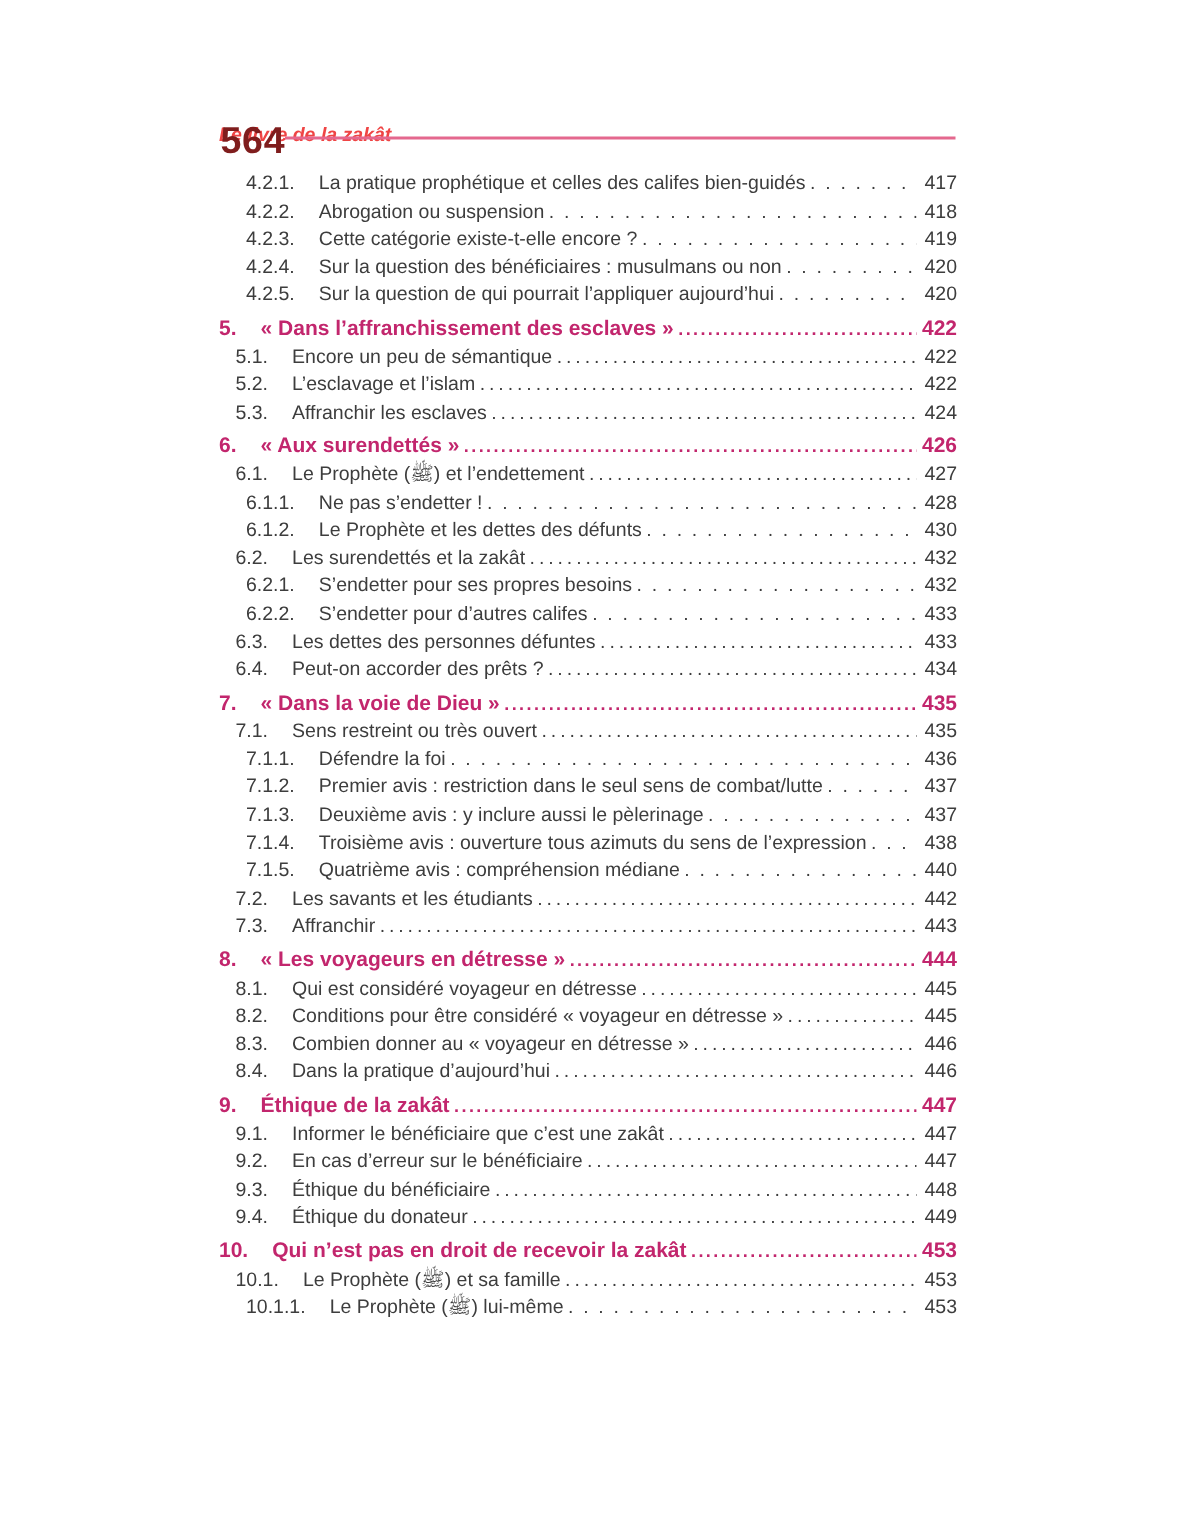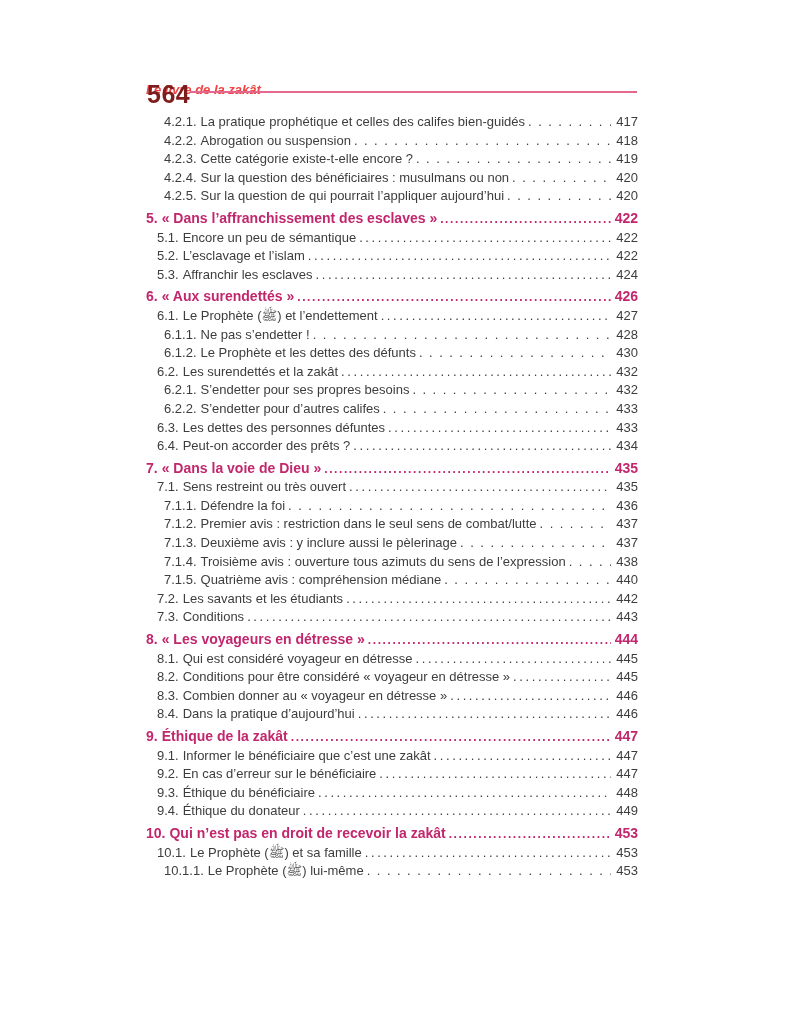--- a/index.html
+++ b/index.html
@@ -56,21 +56,21 @@
     white-space: nowrap;
   }
   .toc-row.lvl1 {
     margin-top: 3px;
     font-size: 14px;
     font-weight: bold;
     color: #c2266d;
   }
   .toc-row.lvl2 { padding-left: 11px; }
   .toc-row.lvl3 { padding-left: 18px; }
-  .entry-number { margin-right: 4px; flex: 0 0 auto; }
+  .entry-number { margin-right: 16px; flex: 0 0 auto; }
   .entry-title  { flex: 0 0 auto; text-align: right; }
   .leader {
     flex: 1 1 auto;
     overflow: hidden;
     white-space: nowrap;
     min-width: 6px;
     margin-left: 3px;
     margin-right: 1px;
   }
   .leader::after {
@@ -246,21 +246,21 @@
         <span class="entry-page">440</span>
       </div>
       <div class="toc-row lvl2">
         <span class="entry-number">7.2.</span>
         <span class="entry-title">Les savants et les étudiants</span>
         <span class="leader"></span>
         <span class="entry-page">442</span>
       </div>
       <div class="toc-row lvl2">
         <span class="entry-number">7.3.</span>
-        <span class="entry-title">Conditions</span>
+        <span class="entry-title">Affranchir</span>
         <span class="leader"></span>
         <span class="entry-page">443</span>
       </div>
       <div class="toc-row lvl1">
         <span class="entry-number">8.</span>
         <span class="entry-title">« Les voyageurs en détresse »</span>
         <span class="leader"></span>
         <span class="entry-page">444</span>
       </div>
       <div class="toc-row lvl2">

